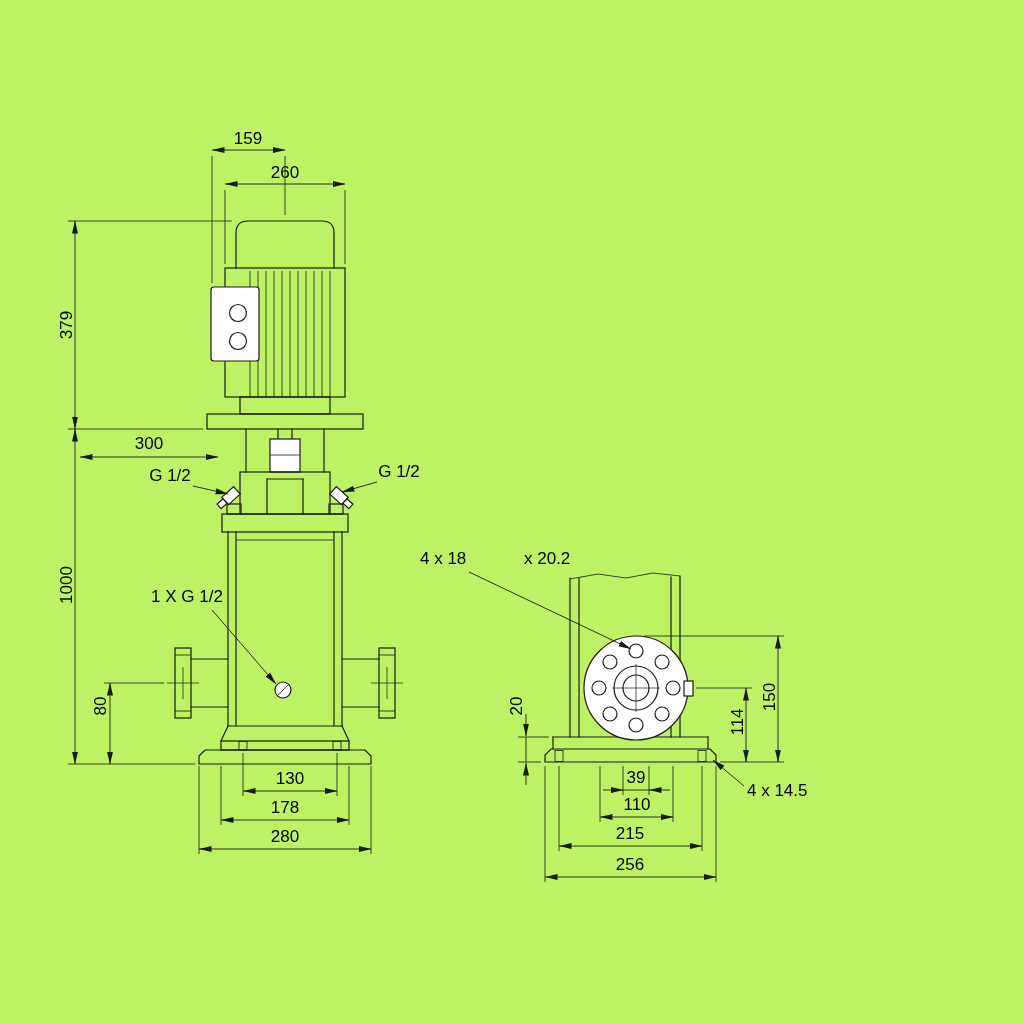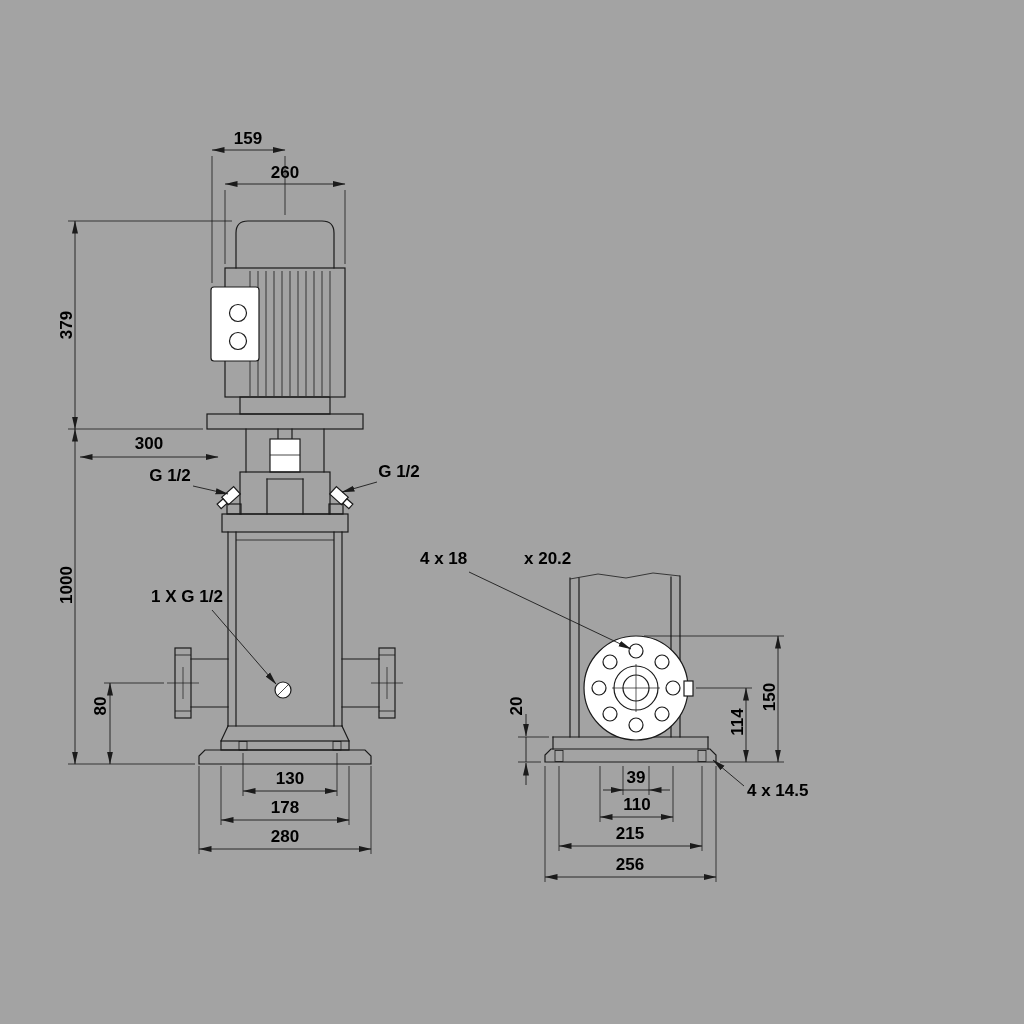--- a/index.html
+++ b/index.html
@@ -1,17 +1,17 @@
 <!DOCTYPE html>
 <html><head>
 <meta charset="utf-8">
 <style>
   html,body{margin:0;padding:0;background:#ffffff;}
-  .page{width:1024px;height:1024px;background:#a3a3a3;position:relative;overflow:hidden;
-        font-family:"Liberation Sans", sans-serif;font-weight:bold;}
+  .page{width:1024px;height:1024px;background:#bef264;position:relative;overflow:hidden;
+        font-family:"Liberation Sans", sans-serif;}
   svg{display:block;}
   .outline{fill:none;stroke:#1b1b1b;stroke-width:1.2;stroke-linecap:square;stroke-linejoin:miter;}
   .fill-white{fill:#ffffff;stroke:#1b1b1b;stroke-width:1.2;}
   .thin{fill:none;stroke:#1b1b1b;stroke-width:0.8;}
   .dim{fill:none;stroke:#1b1b1b;stroke-width:0.9;}
   .cline{fill:none;stroke:#1b1b1b;stroke-width:0.7;}
   text{fill:#000000;font-size:17px;font-family:"Liberation Sans", sans-serif;}
 </style>
 </head>
 <body>

